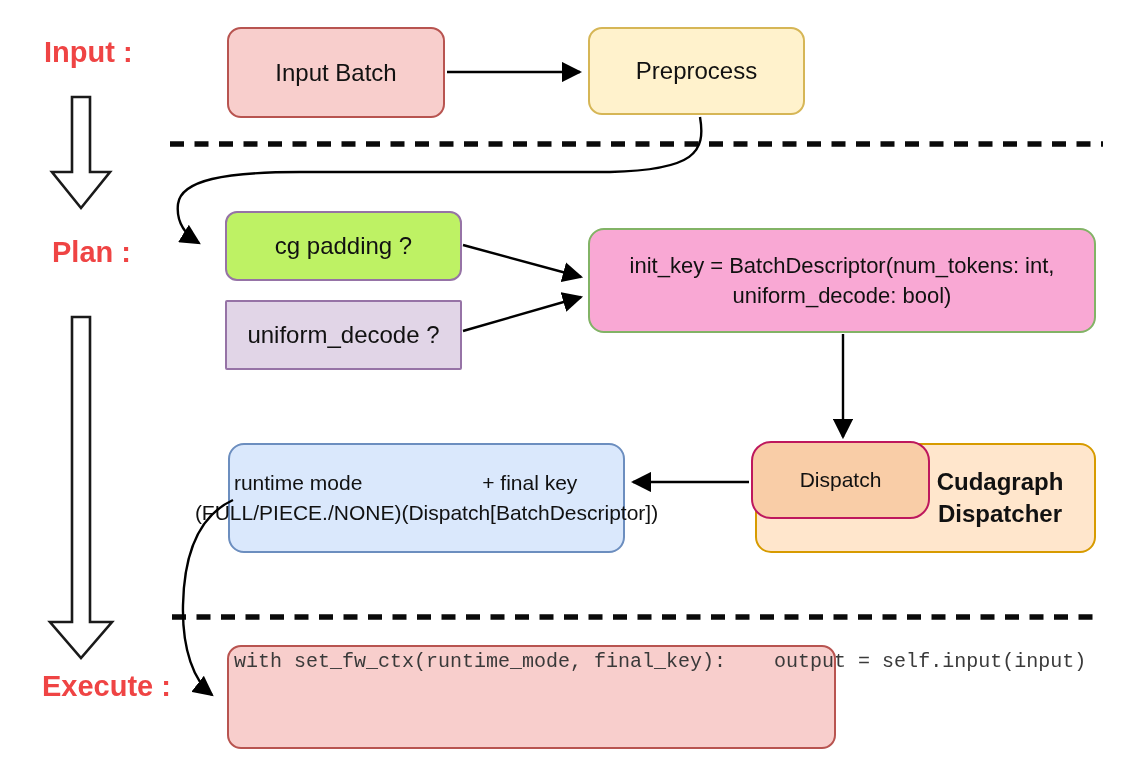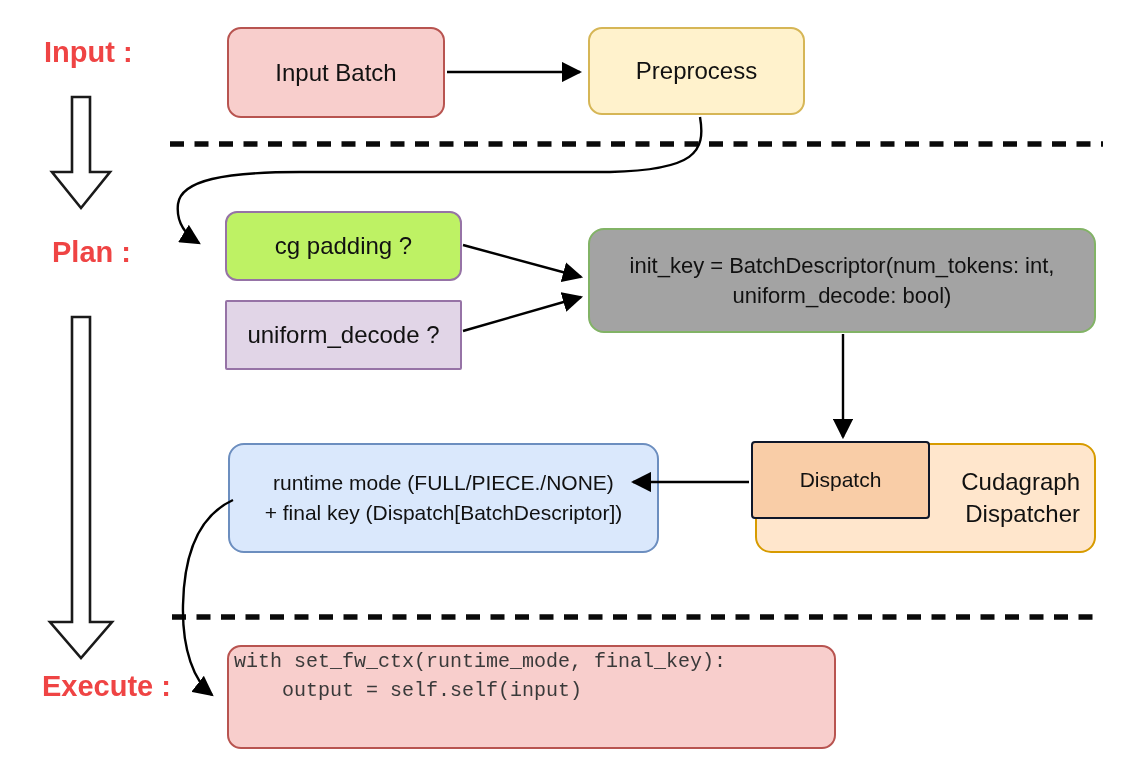--- a/index.html
+++ b/index.html
@@ -52,58 +52,58 @@
     background: #bef264; border: 2px solid #9673A6; border-radius: 12px;
     font-size: 24px;
   }
   #uniform-decode {
     left: 225px; top: 300px; width: 237px; height: 70px;
     background: #E1D5E7; border: 2px solid #9673A6; border-radius: 2px;
     font-size: 24px;
   }
   #init-key {
     left: 588px; top: 228px; width: 508px; height: 105px;
-    background: #a3a3a3; border: 2px solid #82B366; border-radius: 16px;
+    background: #f9a8d4; border: 2px solid #82B366; border-radius: 16px;
     font-size: 22px; line-height: 30px;
     flex-direction: column;
   }
   #cudagraph-outer {
     left: 755px; top: 443px; width: 341px; height: 110px;
     background: #FFE6CC; border: 2px solid #D79B00; border-radius: 16px;
     justify-content: flex-end;
     z-index: 1;
   }
   #cudagraph-outer .label-block {
     width: 172px;
-    text-align: right;
+    text-align: center;
     font-size: 24px;
     line-height: 32px;
-    padding-right: 14px;
+    padding-right: 8px;
+    font-weight: bold;
   }
   #dispatch-inner {
     left: 751px; top: 441px; width: 179px; height: 78px;
-    background: #F9CDA7; border: 2px solid #0f172a; border-radius: 4px;
+    background: #F9CDA7; border: 2px solid #be185d; border-radius: 20px;
     font-size: 21px;
     z-index: 2;
   }
   #runtime-mode {
-    left: 228px; top: 443px; width: 431px; height: 110px;
+    left: 228px; top: 443px; width: 397px; height: 110px;
     background: #DAE8FC; border: 2px solid #6C8EBF; border-radius: 16px;
     font-size: 21px; line-height: 30px;
-    flex-direction: column;
   }
   #execute-code {
     left: 227px; top: 645px; width: 609px; height: 104px;
     background: #F8CECC; border: 2px solid #B85450; border-radius: 14px;
     font-family: "Liberation Mono", "DejaVu Sans Mono", monospace;
     font-size: 20px; line-height: 29px;
     color: #3a3a3a;
     justify-content: flex-start;
     text-align: left;
-    flex-direction: column;
+    flex-direction: row;
     align-items: flex-start;
     padding-left: 5px;
   }
   #execute-code .code-line { white-space: pre; }
 
   svg.overlay {
     position: absolute;
     left: 0; top: 0;
     width: 1142px; height: 770px;
     z-index: 3;
@@ -168,21 +168,21 @@
     <span>Dispatch</span>
   </div>
 
   <div class="node" id="runtime-mode">
     <div>runtime mode (FULL/PIECE./NONE)</div>
     <div>+ final key (Dispatch[BatchDescriptor])</div>
   </div>
 
   <div class="node" id="execute-code">
     <div class="code-line">with set_fw_ctx(runtime_mode, final_key):</div>
-    <div class="code-line">    output = self.self(input)</div>
+    <div class="code-line">    output = self.input(input)</div>
   </div>
 
   <svg class="overlay" viewBox="0 0 1142 770" xmlns="http://www.w3.org/2000/svg">
     <defs>
       <marker id="arrowhead" markerWidth="8.5" markerHeight="8.5" refX="7.6" refY="4.25" orient="auto" markerUnits="strokeWidth">
         <path d="M0,0 L8.5,4.25 L0,8.5 z" fill="#000000"></path>
       </marker>
     </defs>
 
     <path class="divider" d="M 170 144 L 1103 144"></path>

